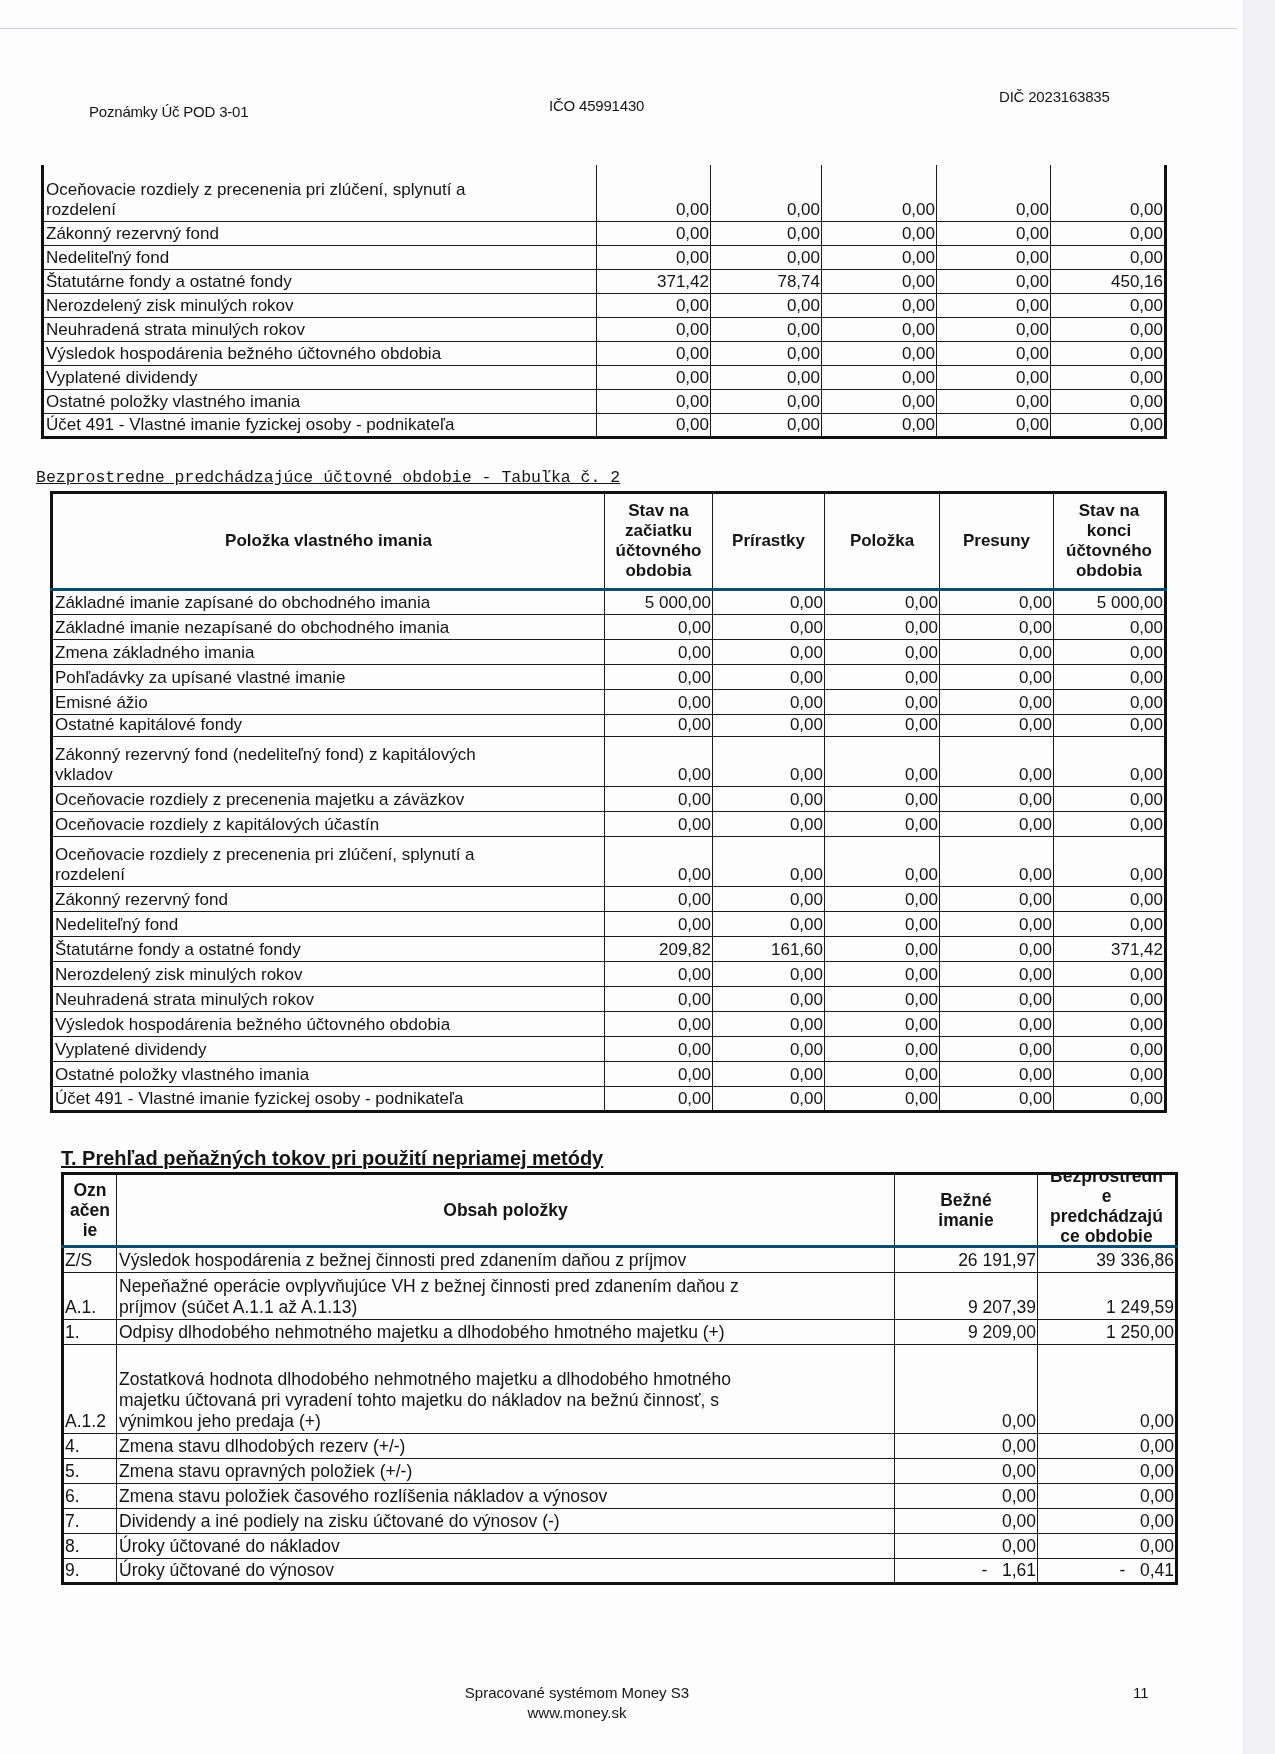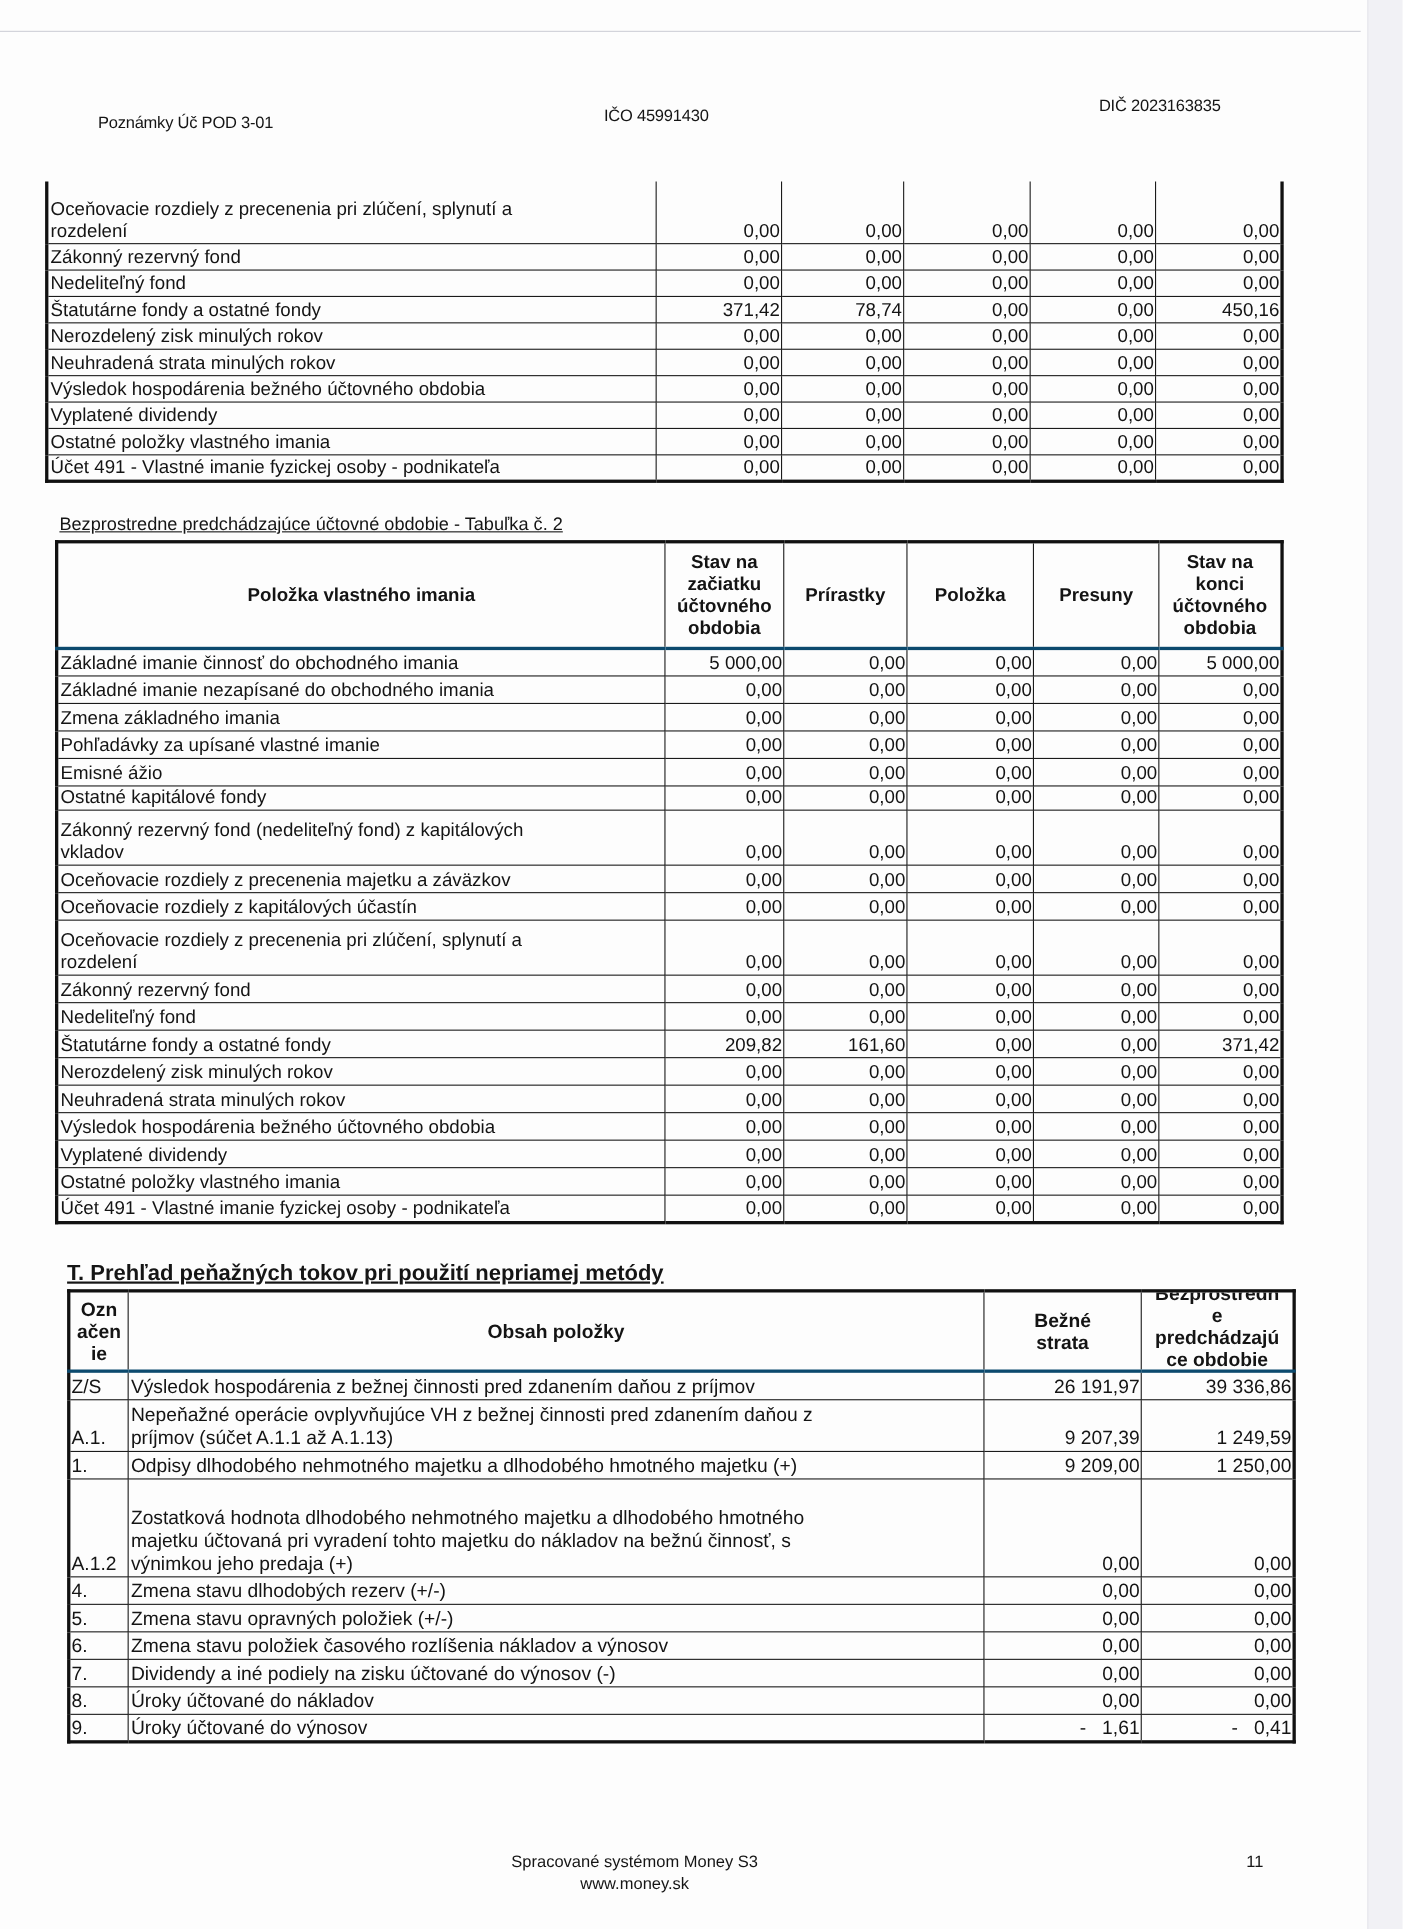--- a/index.html
+++ b/index.html
@@ -143,21 +143,21 @@
     <td class="lbl">Účet 491 - Vlastné imanie fyzickej osoby - podnikateľa</td>
     <td class="num">0,00</td>
     <td class="num">0,00</td>
     <td class="num">0,00</td>
     <td class="num">0,00</td>
     <td class="num">0,00</td>
   </tr>
 </tbody>
   </table>
 
-<div class="abs title2" style="left:54px; top:468px;">Bezprostredne predchádzajúce účtovné obdobie - Tabuľka č. 2</div>
+<div class="abs title2" style="left:36px; top:468px;font-family:Liberation Mono, monospace;">Bezprostredne predchádzajúce účtovné obdobie - Tabuľka č. 2</div>
 <table class="grid t2" style="left:50px; top:491px; width:1114px;">
   <colgroup>
       <col style="width:553px">
       <col style="width:108px">
       <col style="width:112px">
       <col style="width:115px">
       <col style="width:114px">
       <col style="width:112px">
     </colgroup>
   <tbody>
@@ -173,21 +173,21 @@
     <th>Položka</th>
     <th>Presuny</th>
     <th>
       <span class="hl">Stav na</span>
           <span class="hl">konci</span>
           <span class="hl">účtovného</span>
           <span class="hl">obdobia</span>
     </th>
   </tr>
   <tr style="height:25px">
-    <td class="lbl">Základné imanie činnosť do obchodného imania</td>
+    <td class="lbl">Základné imanie zapísané do obchodného imania</td>
     <td class="num">5 000,00</td>
     <td class="num">0,00</td>
     <td class="num">0,00</td>
     <td class="num">0,00</td>
     <td class="num">5 000,00</td>
   </tr>
   <tr style="height:25px">
     <td class="lbl">Základné imanie nezapísané do obchodného imania</td>
     <td class="num">0,00</td>
     <td class="num">0,00</td>
@@ -351,21 +351,21 @@
   <tbody>
       <tr class="head" style="height:72px">
     <th>
       <span class="hl">Ozn</span>
           <span class="hl">ačen</span>
           <span class="hl">ie</span>
     </th>
     <th>Obsah položky</th>
     <th>
       <span class="hl">Bežné</span>
-          <span class="hl">strata</span>
+          <span class="hl">imanie</span>
     </th>
     <th>
       <div class="clip">
             <div class="clip-inner">
         <span class="hl">Bezprostredn</span>
               <span class="hl">e</span>
               <span class="hl">predchádzajú</span>
               <span class="hl">ce obdobie</span>
       </div>
           </div>

